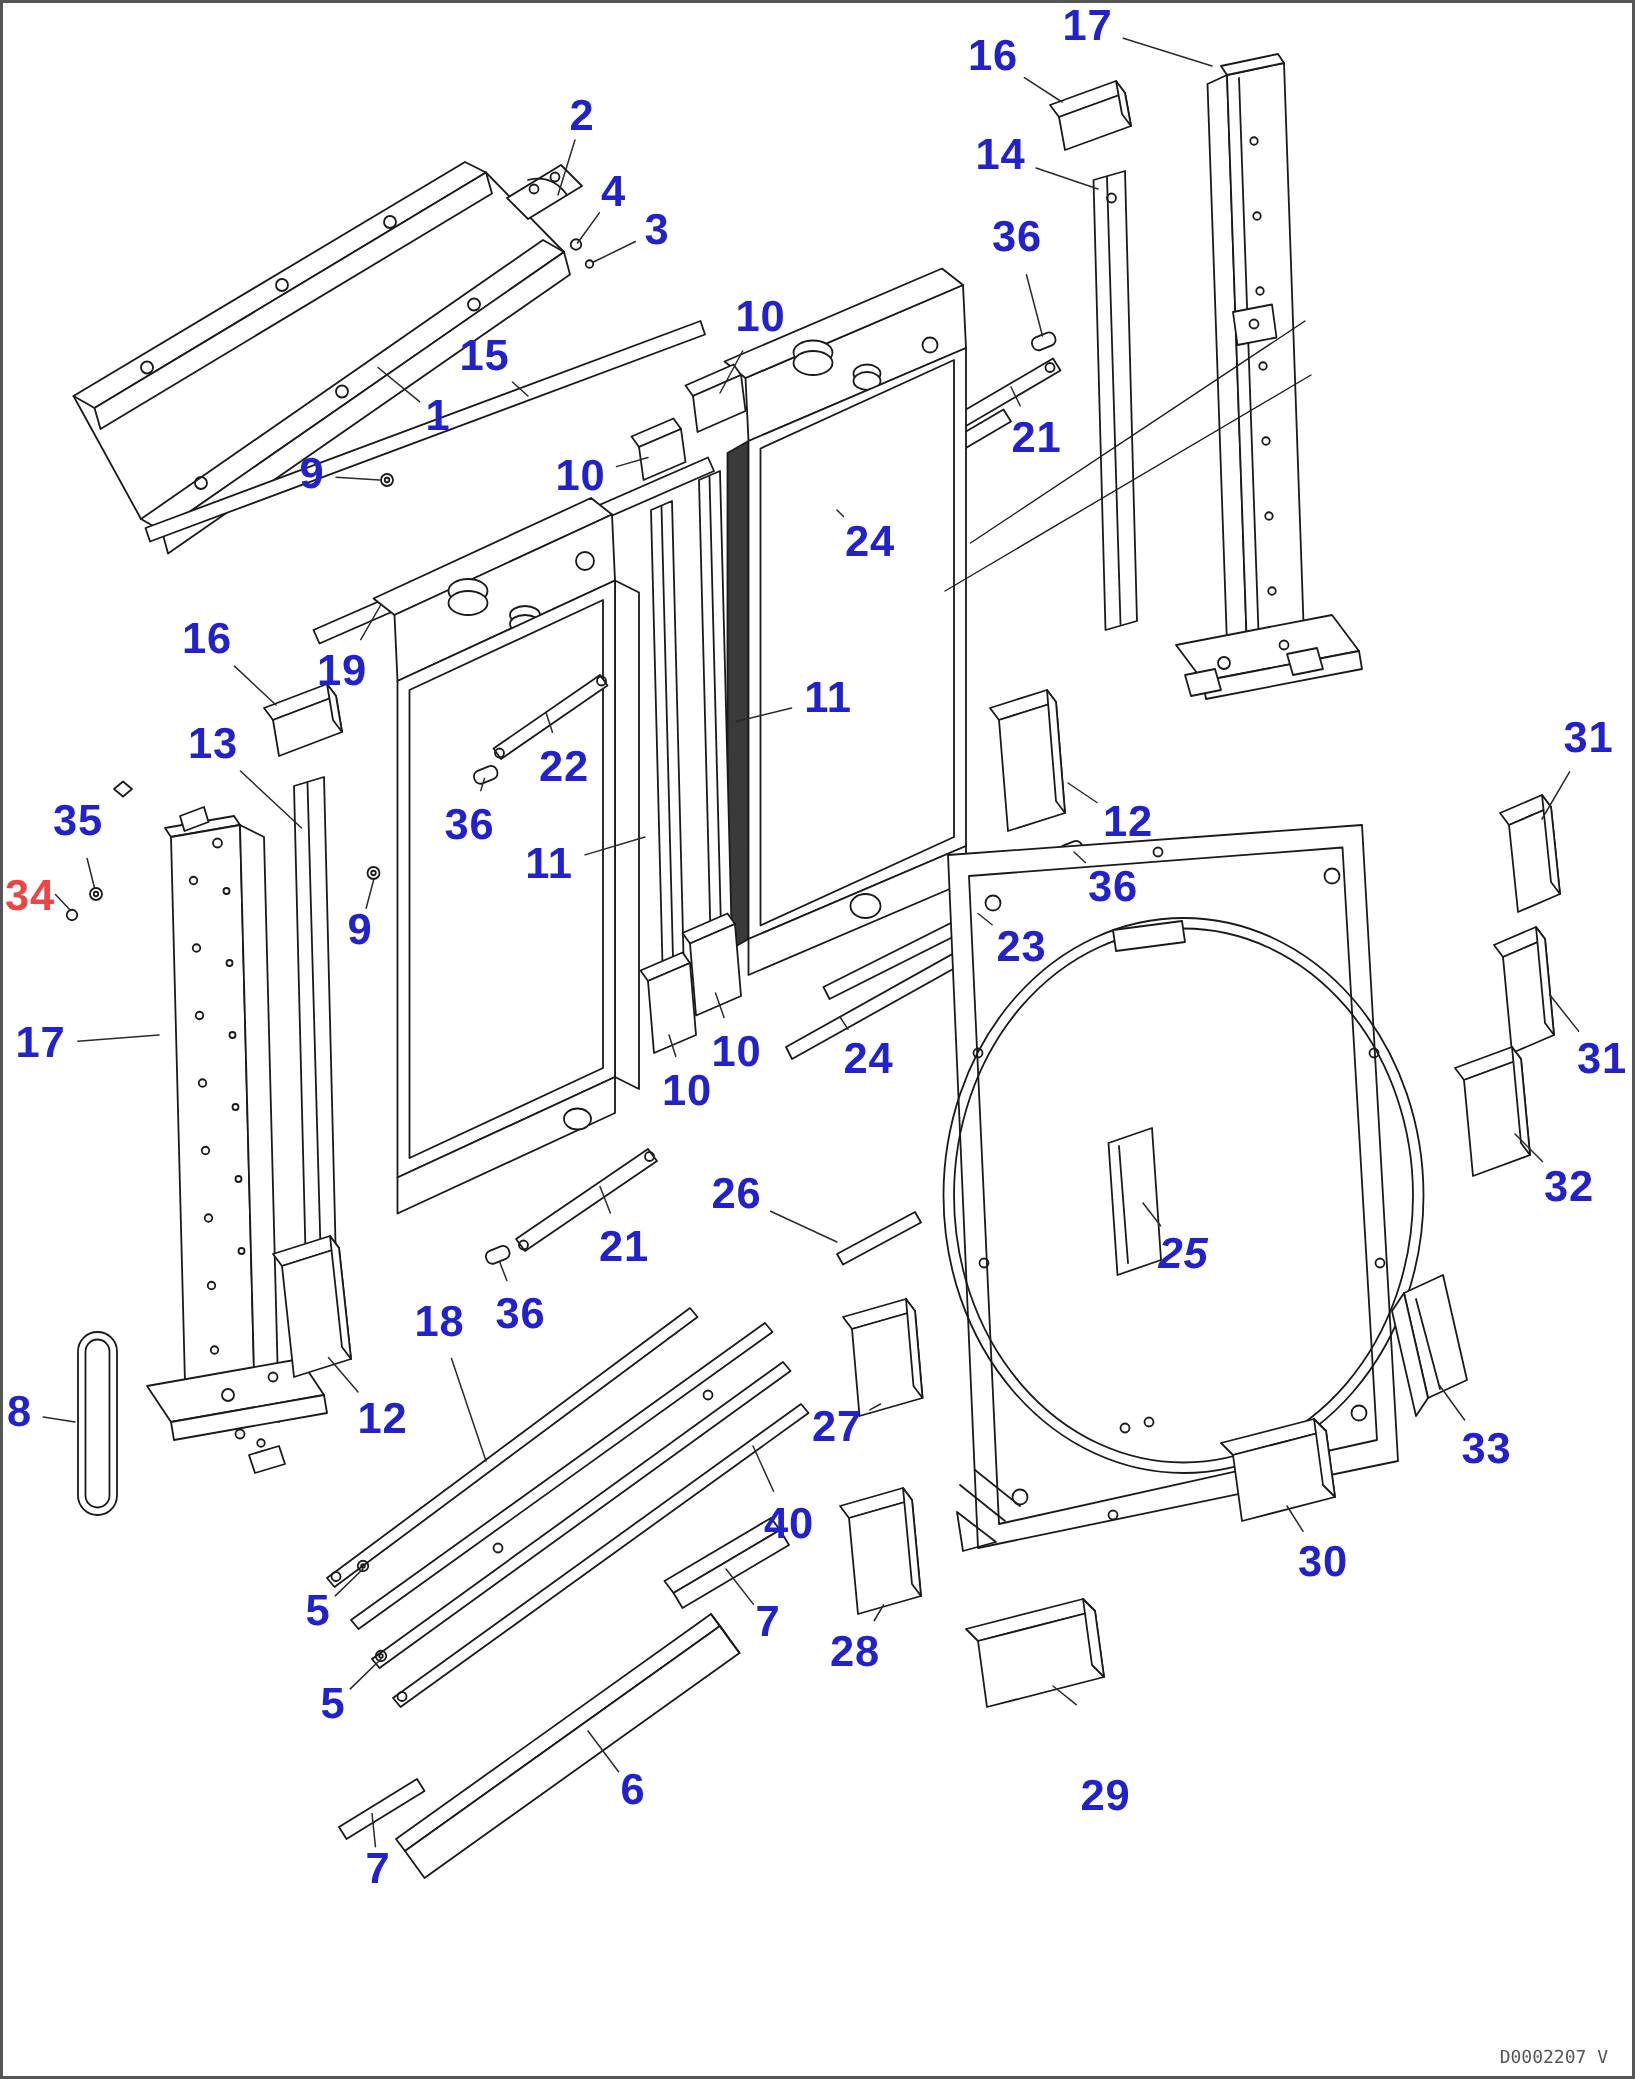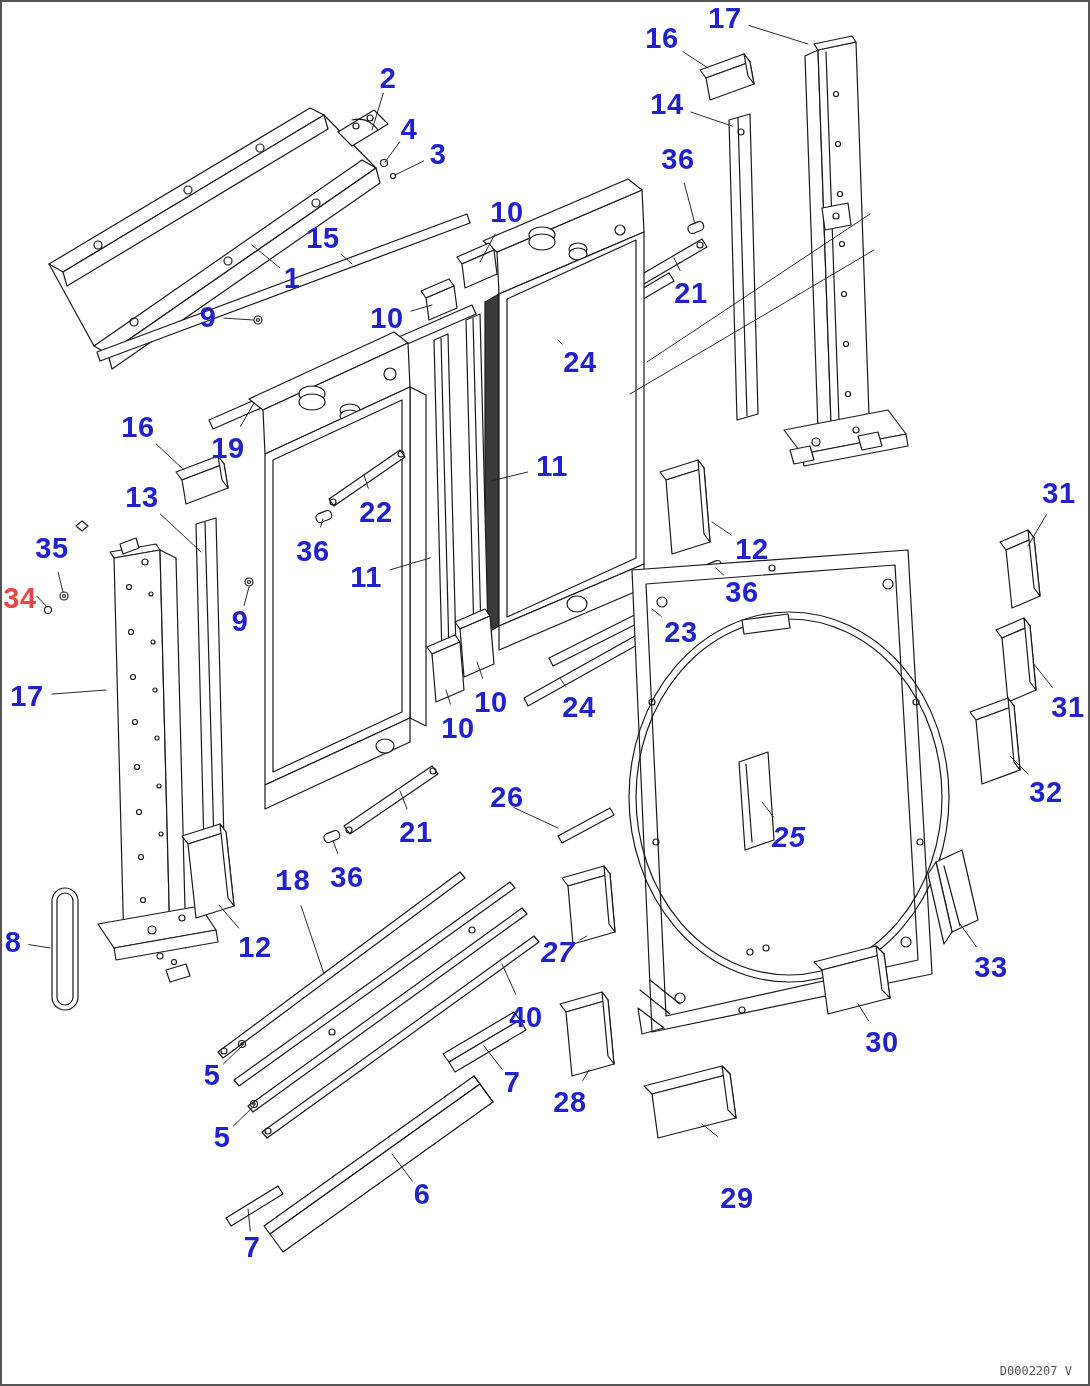--- a/index.html
+++ b/index.html
@@ -424,28 +424,28 @@
       <div class="part-label" style="left: 740px; top: 590px; color: rgb(34, 34, 204);">36</div>
       <div class="part-label" style="left: 238px; top: 619px; color: rgb(34, 34, 204);">9</div>
       <div class="part-label" style="left: 679px; top: 630px; color: rgb(34, 34, 204);">23</div>
       <div class="part-label" style="left: 1057px; top: 491px; color: rgb(34, 34, 204);">31</div>
       <div class="part-label" style="left: 25px; top: 694px; color: rgb(34, 34, 204);">17</div>
       <div class="part-label" style="left: 489px; top: 700px; color: rgb(34, 34, 204);">10</div>
       <div class="part-label" style="left: 456px; top: 726px; color: rgb(34, 34, 204);">10</div>
       <div class="part-label" style="left: 577px; top: 705px; color: rgb(34, 34, 204);">24</div>
       <div class="part-label" style="left: 1066px; top: 705px; color: rgb(34, 34, 204);">31</div>
       <div class="part-label" style="left: 1044px; top: 790px; color: rgb(34, 34, 204); text-align: right;">32</div>
-      <div class="part-label" style="left: 489px; top: 795px; color: rgb(34, 34, 204); margin-left: 16px;">26</div>
+      <div class="part-label" style="left: 489px; top: 795px; color: rgb(34, 34, 204);">26</div>
       <div class="part-label" style="left: 787px; top: 835px; color: rgb(34, 34, 204); font-style: italic;">25</div>
       <div class="part-label" style="left: 414px; top: 830px; color: rgb(34, 34, 204);">21</div>
-      <div class="part-label" style="left: 291px; top: 880px; color: rgb(34, 34, 204); font-family: Liberation Mono, monospace;">18</div>
+      <div class="part-label" style="left: 291px; top: 880px; color: rgb(34, 34, 204);">18</div>
       <div class="part-label" style="left: 345px; top: 875px; color: rgb(34, 34, 204);">36</div>
       <div class="part-label" style="left: 11px; top: 940px; color: rgb(34, 34, 204);">8</div>
       <div class="part-label" style="left: 253px; top: 945px; color: rgb(34, 34, 204);">12</div>
-      <div class="part-label" style="left: 556px; top: 950px; color: rgb(34, 34, 204); font-style: italic;">27</div>
+      <div class="part-label" style="left: 556px; top: 950px; color: rgb(34, 34, 204);">27</div>
       <div class="part-label" style="left: 989px; top: 965px; color: rgb(34, 34, 204);">33</div>
       <div class="part-label" style="left: 524px; top: 1015px; color: rgb(34, 34, 204);">40</div>
       <div class="part-label" style="left: 880px; top: 1040px; color: rgb(34, 34, 204);">30</div>
       <div class="part-label" style="left: 210px; top: 1073px; color: rgb(34, 34, 204);">5</div>
       <div class="part-label" style="left: 510px; top: 1080px; color: rgb(34, 34, 204);">7</div>
       <div class="part-label" style="left: 568px; top: 1100px; color: rgb(34, 34, 204);">28</div>
       <div class="part-label" style="left: 220px; top: 1135px; color: rgb(34, 34, 204);">5</div>
       <div class="part-label" style="left: 735px; top: 1150px; color: rgb(34, 34, 204); margin-top: 46px;">29</div>
       <div class="part-label" style="left: 420px; top: 1192px; color: rgb(34, 34, 204);">6</div>
       <div class="part-label" style="left: 250px; top: 1245px; color: rgb(34, 34, 204);">7</div>

